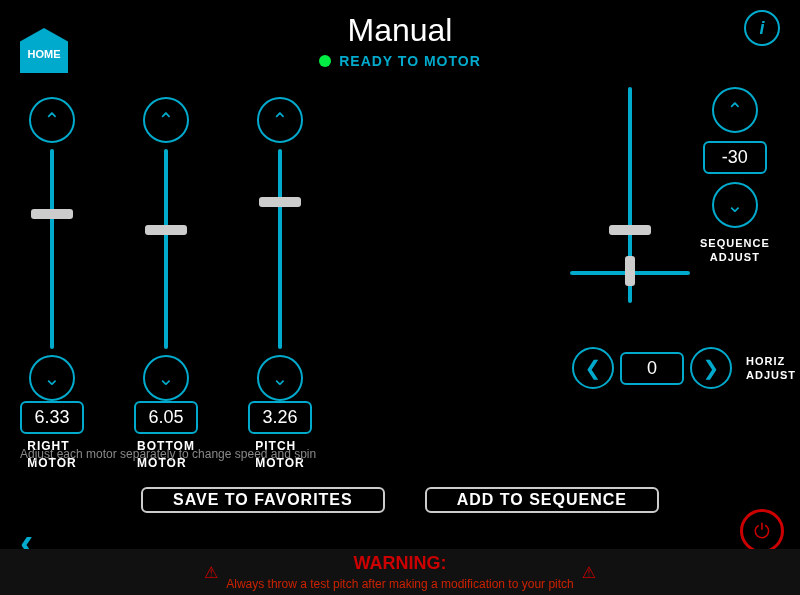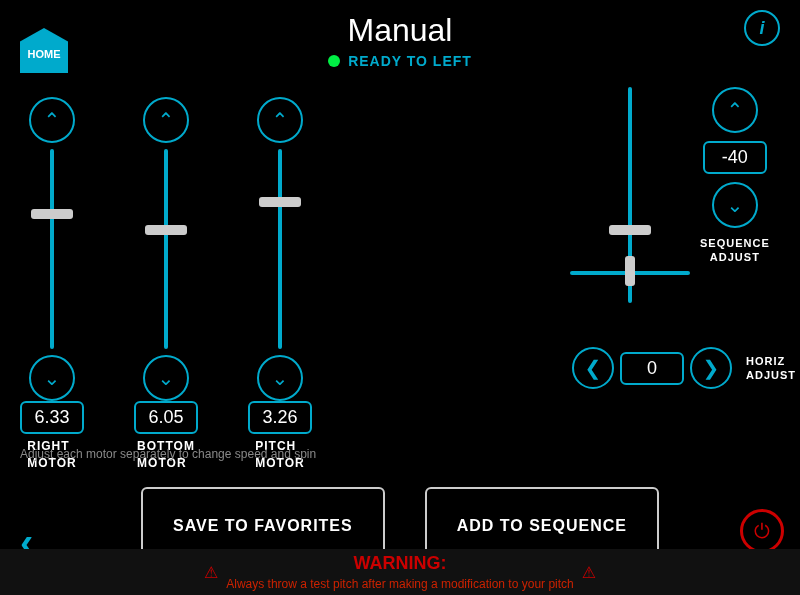--- a/index.html
+++ b/index.html
@@ -178,21 +178,21 @@
       margin-top: 4px;
     }
 
     .action-btn {
       border: 2px solid #ccc;
       background: transparent;
       color: #fff;
       font-size: 16px;
       font-weight: bold;
       letter-spacing: 1px;
-      padding: 28px 30px;
+      padding: 2px 30px;
       border-radius: 6px;
       cursor: pointer;
       min-width: 200px;
       text-align: left;
     }
 
     
     .footer {
       position: absolute;
       bottom: 0;
@@ -280,21 +280,21 @@
 <div class="info-btn">
   <span>i</span>
 </div>
 
 <div class="header">
   <span class="header-title">Manual</span>
 </div>
 
 <div class="ready-row">
   <div class="ready-dot"></div>
-  <span class="ready-text">READY TO LEFT</span>
+  <span class="ready-text">READY TO MOTOR</span>
 </div>
 
 <div class="main-area">
 
   <div class="motors-section">
 
     <div class="motor-unit" style="margin-top:10px;">
       <div class="chevron-btn">⌃</div>
       <div style="position:relative; display:flex; align-items:center; margin: 6px 0;">
         <div style="position:relative; width:4px; height:200px; background:#00aacc; border-radius:2px;">
@@ -349,21 +349,21 @@
 
         <div style="position:absolute; top:68%; left:0; width:100%; height:4px; background:#00aacc; border-radius:2px;"></div>
 
         <div style="position:absolute; left:50%; top:53%; transform:translate(-50%,-50%); width:42px; height:10px; background:#ccc; border-radius:3px; cursor:pointer; z-index:3;"></div>
 
         <div style="position:absolute; left:50%; top:68%; transform:translate(-50%,-50%); width:10px; height:30px; background:#ccc; border-radius:3px; cursor:pointer; z-index:3;"></div>
       </div>
 
       <div style="display:flex; flex-direction:column; align-items:center; gap:8px; padding-top:0;">
         <div class="chevron-btn">⌃</div>
-        <div class="value-display">-40</div>
+        <div class="value-display">-30</div>
         <div class="chevron-btn">⌄</div>
         <div class="vert-label">
           <span>SEQUENCE</span><br>
           <span>ADJUST</span>
         </div>
       </div>
     </div>
 
     <div class="horiz-row" style="margin-top:-10px; align-self: flex-start; padding-left: 0; margin-left: 22px;">
       <div class="chevron-btn" style="width:42px;height:42px;">❮</div>

